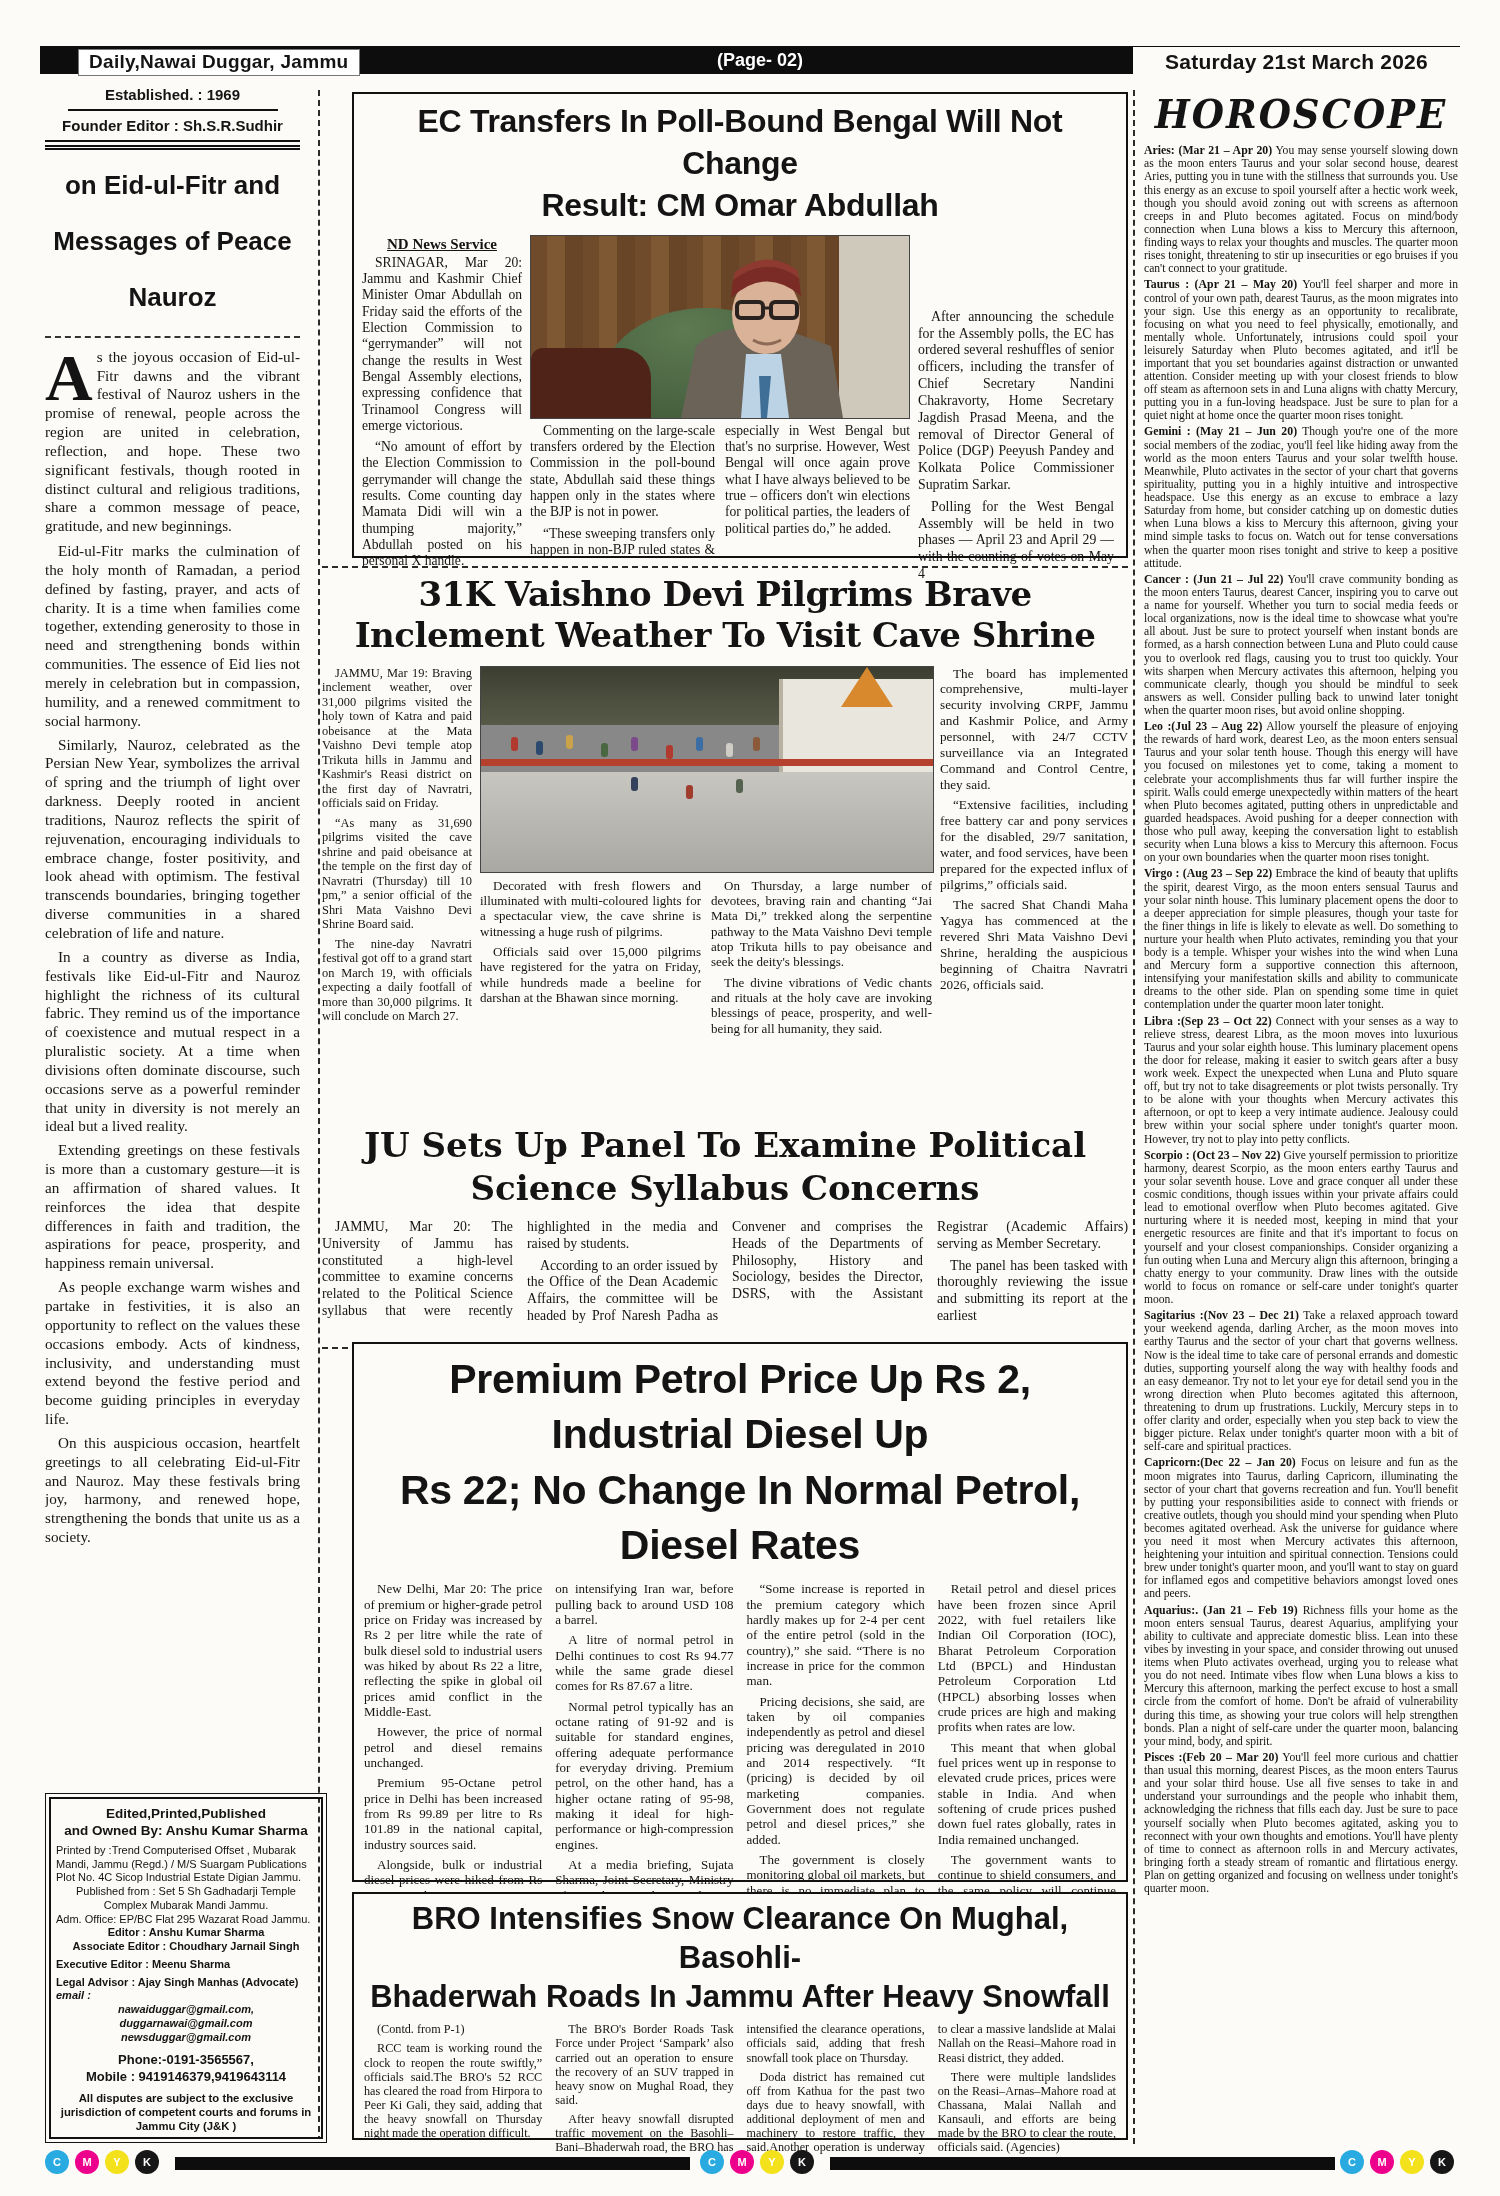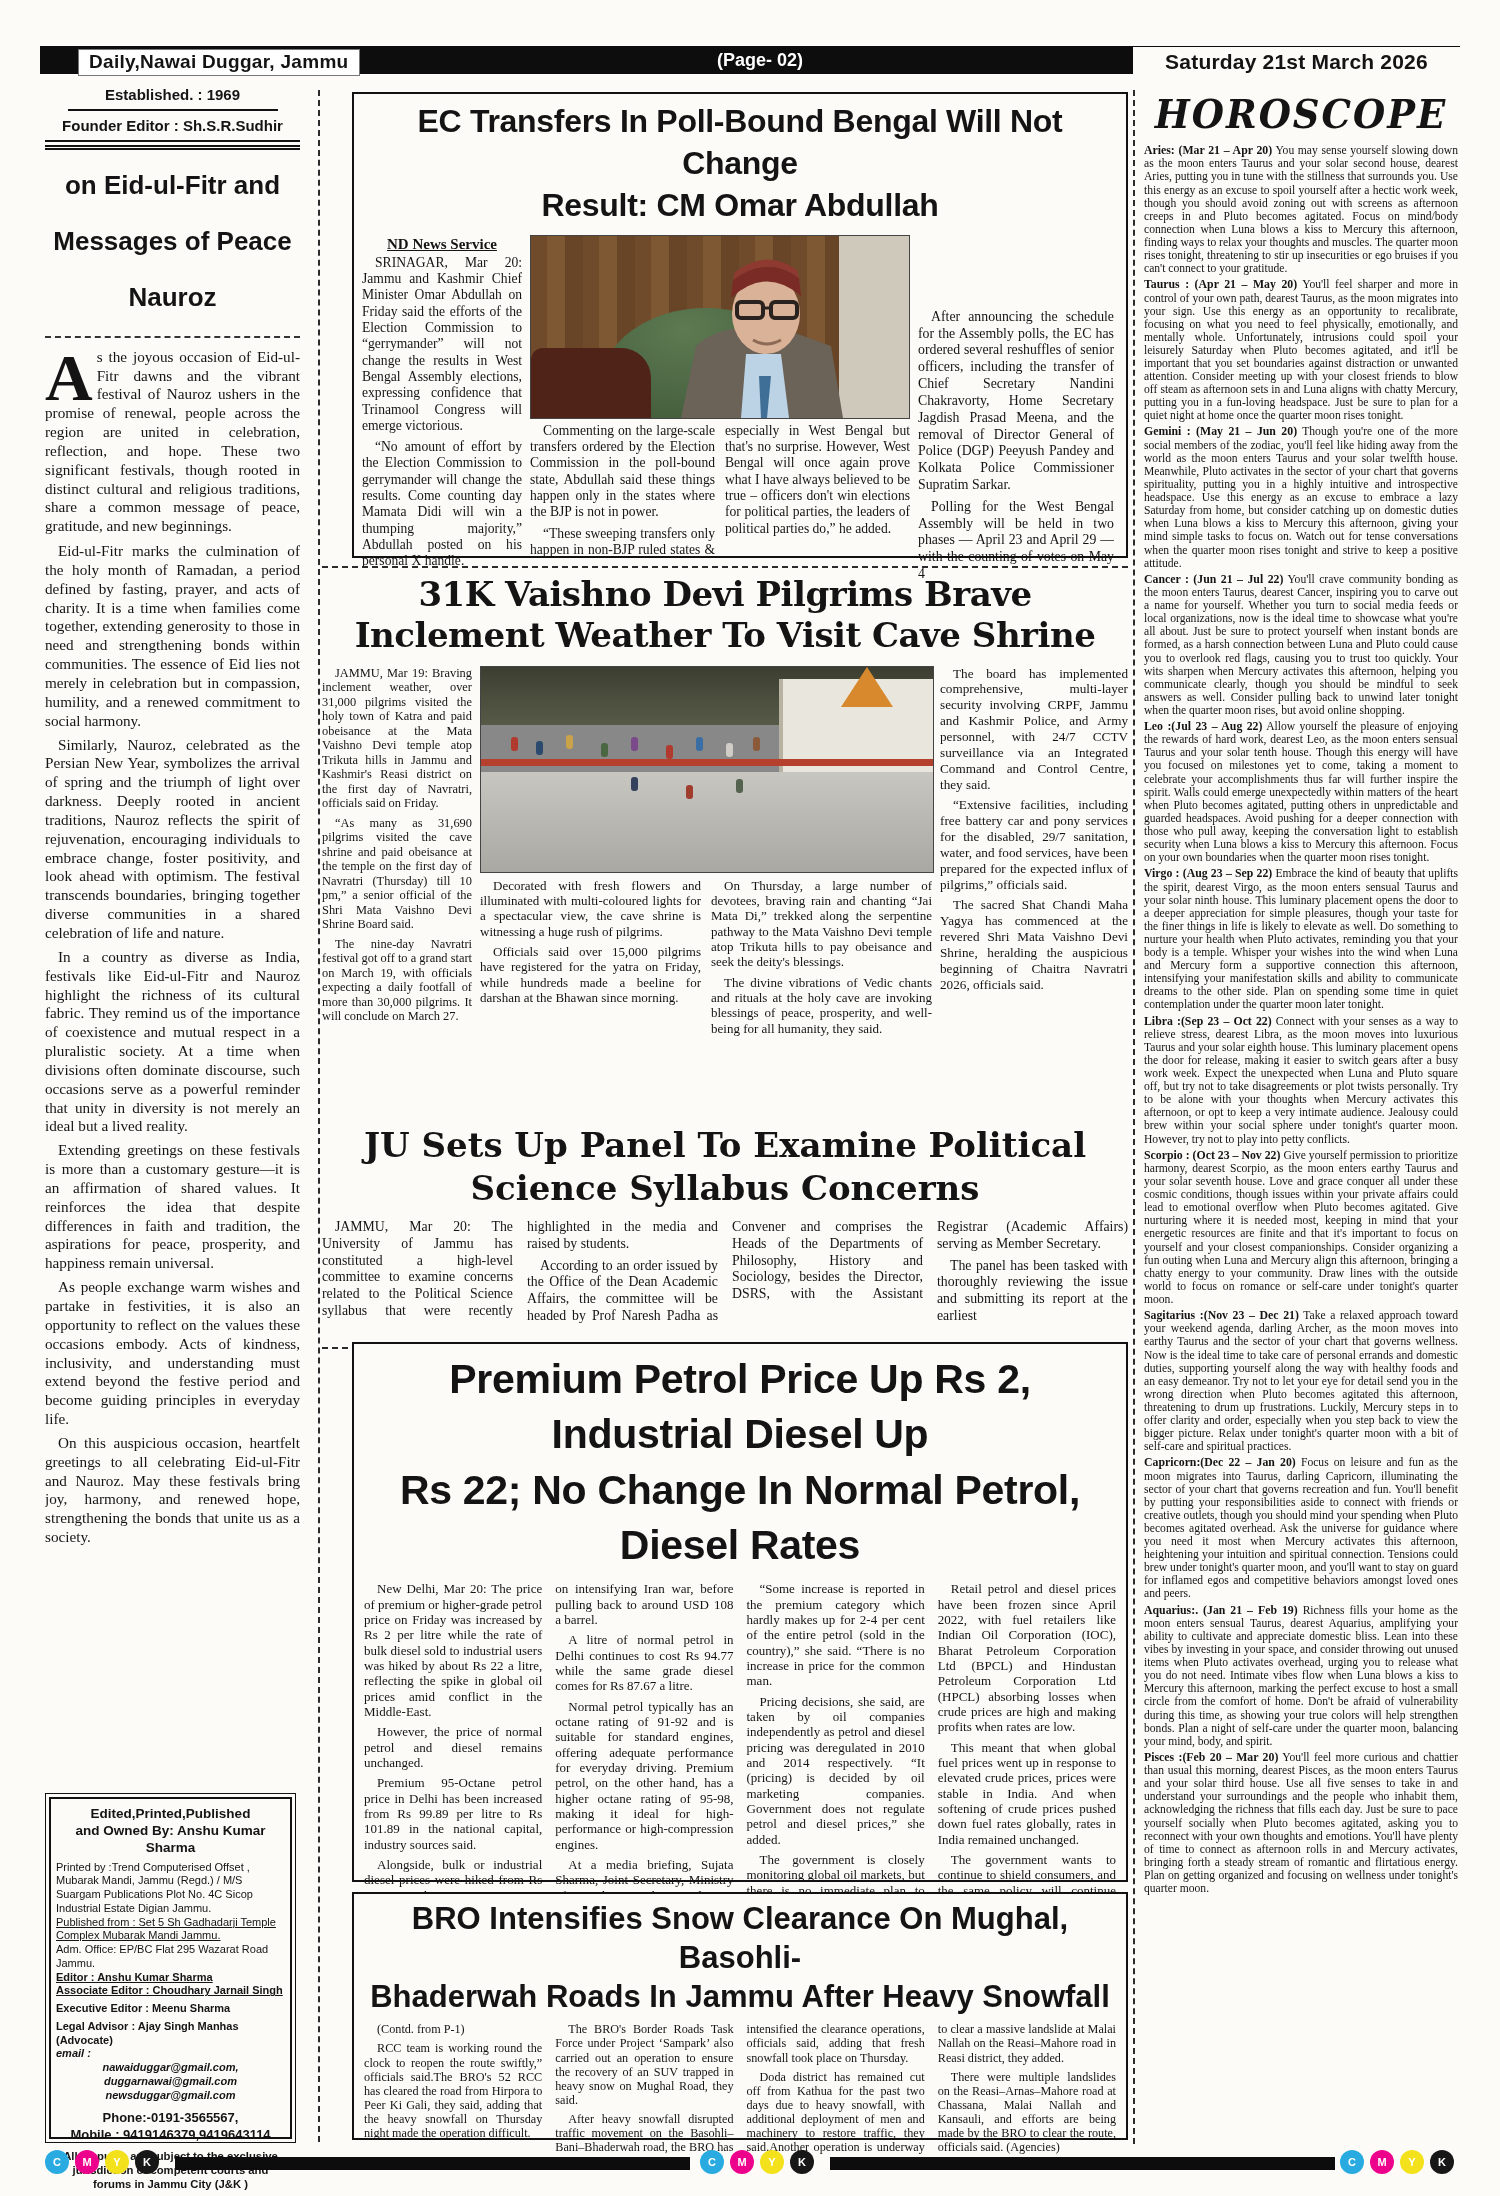--- a/index.html
+++ b/index.html
@@ -23,25 +23,25 @@
   .founder{font-weight:bold;font-size:15px;text-align:center;padding:6px 0 6px;}
   .dbl-rule{border-top:2px solid #111;border-bottom:5px double #111;height:3px;margin-bottom:8px;}
   .edit-head{font-family:"Liberation Sans",sans-serif;font-weight:bold;font-size:26px;line-height:2.15;
              text-align:center;border-bottom:2px dashed #333;padding-bottom:10px;}
   .edit-body{margin-top:10px;font-size:15.2px;line-height:1.24;height:1420px;overflow:hidden;}
   .edit-body p{margin:0 0 6px;text-indent:14px;}
   .edit-body p.lead{text-indent:0;}
   .dropcap{float:left;font-size:66px;line-height:.78;font-weight:bold;padding:4px 4px 0 0;}
 
   
-  .imprint{left:45px;top:1793px;width:251px;height:350px;border:1px solid #111;box-shadow:inset 0 0 0 3px #fcfbf7, inset 0 0 0 5px #111;
+  .imprint{left:45px;top:1793px;width:282px;height:350px;border:1px solid #111;box-shadow:inset 0 0 0 3px #fcfbf7, inset 0 0 0 5px #111;
            padding:12px 10px 6px;box-sizing:border-box;font-family:"Liberation Sans",sans-serif;font-size:11px;line-height:1.25;}
   .imprint .t{font-weight:bold;font-size:13.5px;text-align:center;}
   .imprint .small{margin-top:4px;}
-  .imprint .c{text-decoration:underline;}
+  .imprint .c{text-align:center;}
   .imprint .b{font-weight:bold;}
   .imprint .em{font-style:italic;font-weight:bold;}
   .imprint .emails p{margin:0;text-align:center;font-style:italic;font-weight:bold;}
   .imprint .phone{font-weight:bold;font-size:13px;text-align:center;margin-top:8px;}
   .imprint .disputes{font-weight:bold;font-size:11.3px;text-align:center;margin-top:6px;}
 
   
   .vsep{border-left:2px dashed #2b2b2b;}
 
   

